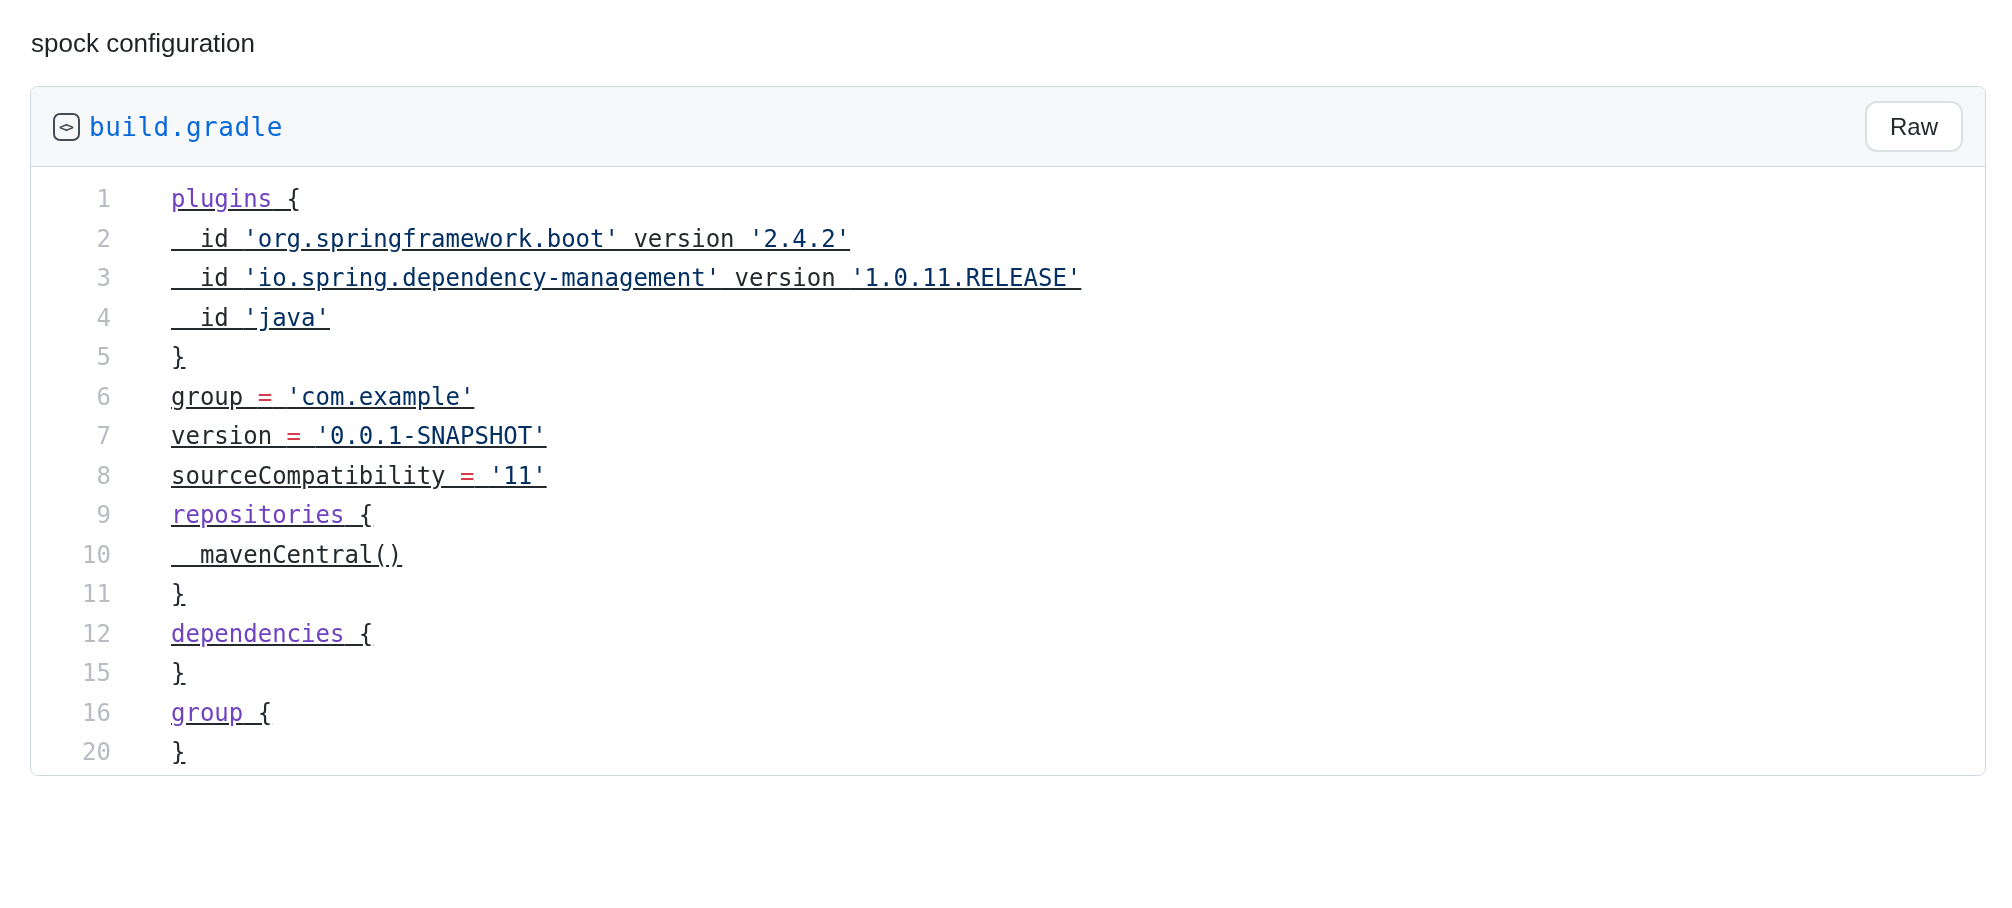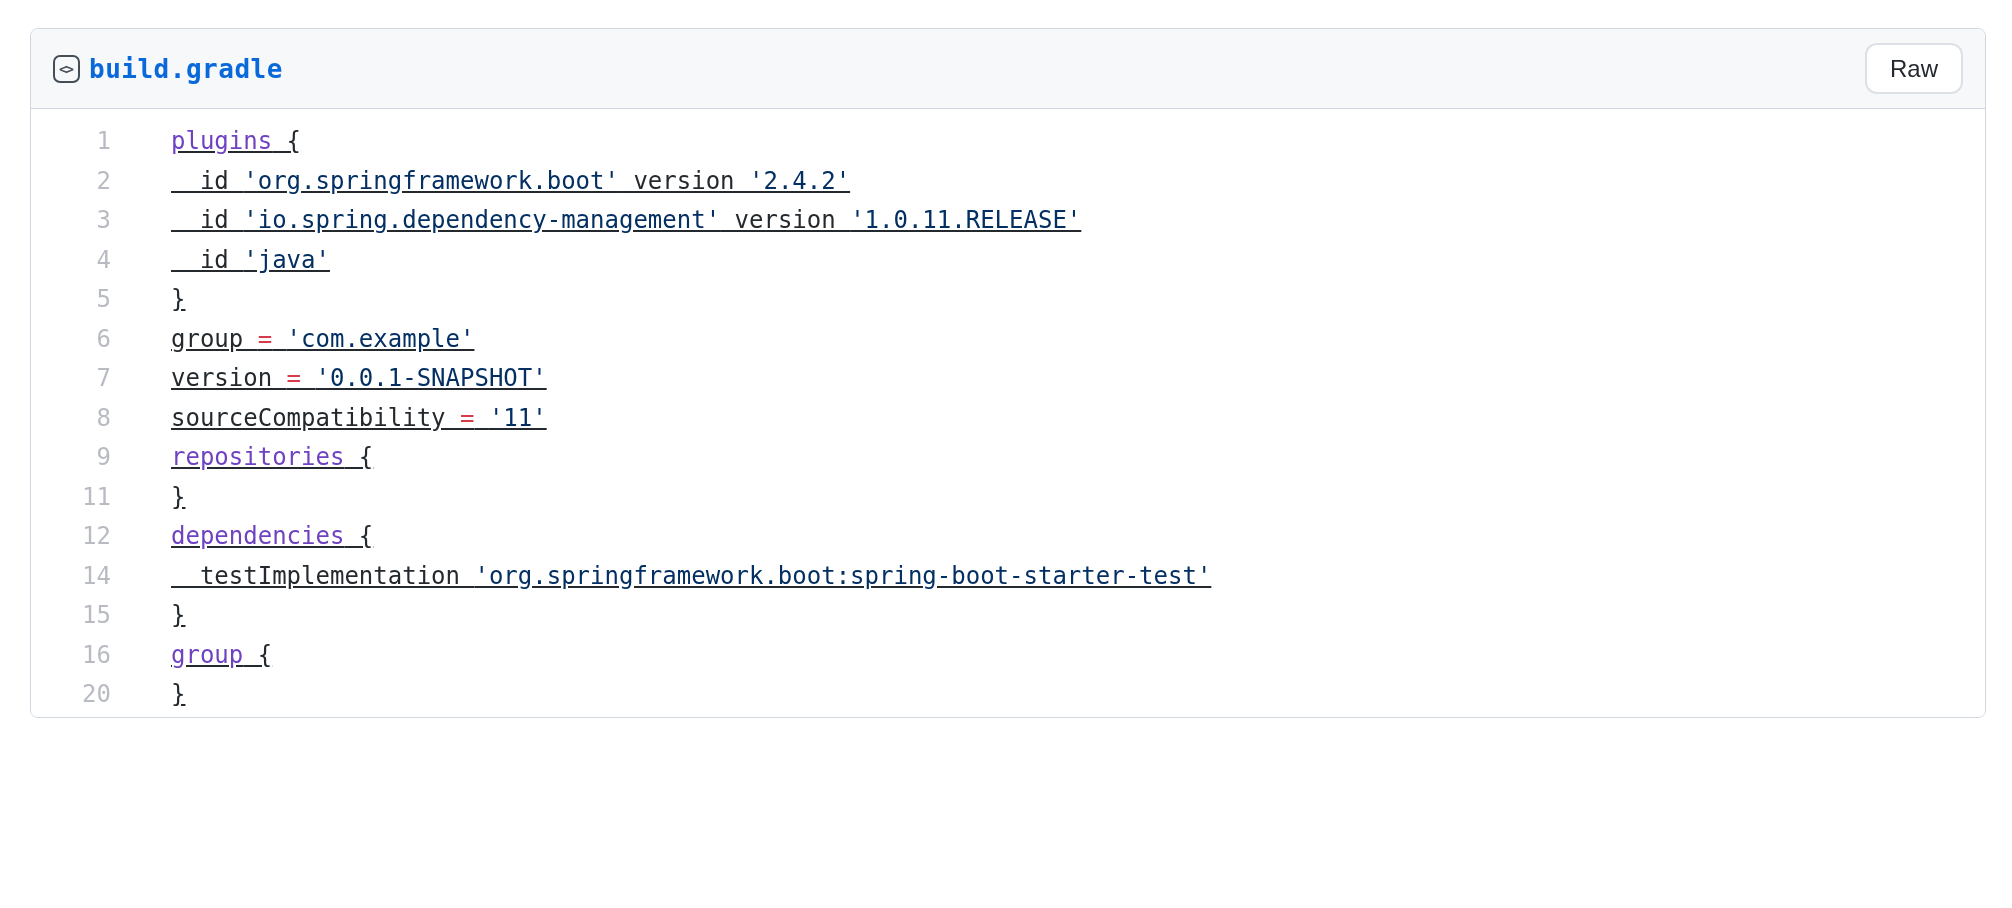--- a/index.html
+++ b/index.html
@@ -59,21 +59,21 @@
     font-weight: bold;
     font-size: 14px;
     letter-spacing: -2px;
     padding-right: 2px;
     flex: none;
   }
   .filename {
     margin-left: 9px;
     color: var(--link);
     font-family: "DejaVu Sans Mono", monospace;
-    font-weight: bold;
+    font-weight: normal;
     font-size: 26px;
     letter-spacing: 0.5px;
     text-decoration: none;
     cursor: pointer;
   }
   .raw-btn {
     height: 51px;
     min-width: 98px;
     padding: 0 22px;
     background: #ffffff;
@@ -113,20 +113,21 @@
   .tk-k { color: var(--kw); }
   .tk-s { color: var(--str); }
   .tk-o { color: var(--op); }
   .tk-p { color: var(--plain); }
 </style>
 </head>
 <body>
 
 <div class="page">
 
+  <div class="gist-description">spock configuration</div>
 
   <div class="gist-card">
 
     <div class="gist-header">
       <div class="file-info">
         <span class="code-icon">&lt;&gt;</span>
         <a class="filename">build.gradle</a>
       </div>
       <button class="raw-btn">Raw</button>
     </div>
@@ -164,30 +165,30 @@
             </tr>
             <tr>
               <td class="ln">8</td>
               <td class="lc"><span class="tk-p">sourceCompatibility </span><span class="tk-o">=</span><span class="tk-p"> </span><span class="tk-s">'11'</span></td>
             </tr>
             <tr>
               <td class="ln">9</td>
               <td class="lc"><span class="tk-k">repositories</span><span class="tk-p"> {</span></td>
             </tr>
             <tr>
+              <td class="ln">10</td>
+              <td class="lc"><span class="tk-p">  mavenCentral()</span></td>
+            </tr>
+            <tr>
               <td class="ln">11</td>
               <td class="lc"><span class="tk-p">}</span></td>
             </tr>
             <tr>
               <td class="ln">12</td>
               <td class="lc"><span class="tk-k">dependencies</span><span class="tk-p"> {</span></td>
-            </tr>
-            <tr>
-              <td class="ln">14</td>
-              <td class="lc"><span class="tk-p">  testImplementation </span><span class="tk-s">'org.springframework.boot:spring-boot-starter-test'</span></td>
             </tr>
             <tr>
               <td class="ln">15</td>
               <td class="lc"><span class="tk-p">}</span></td>
             </tr>
             <tr>
               <td class="ln">16</td>
               <td class="lc"><span class="tk-k">group</span><span class="tk-p"> {</span></td>
             </tr>
             <tr>

